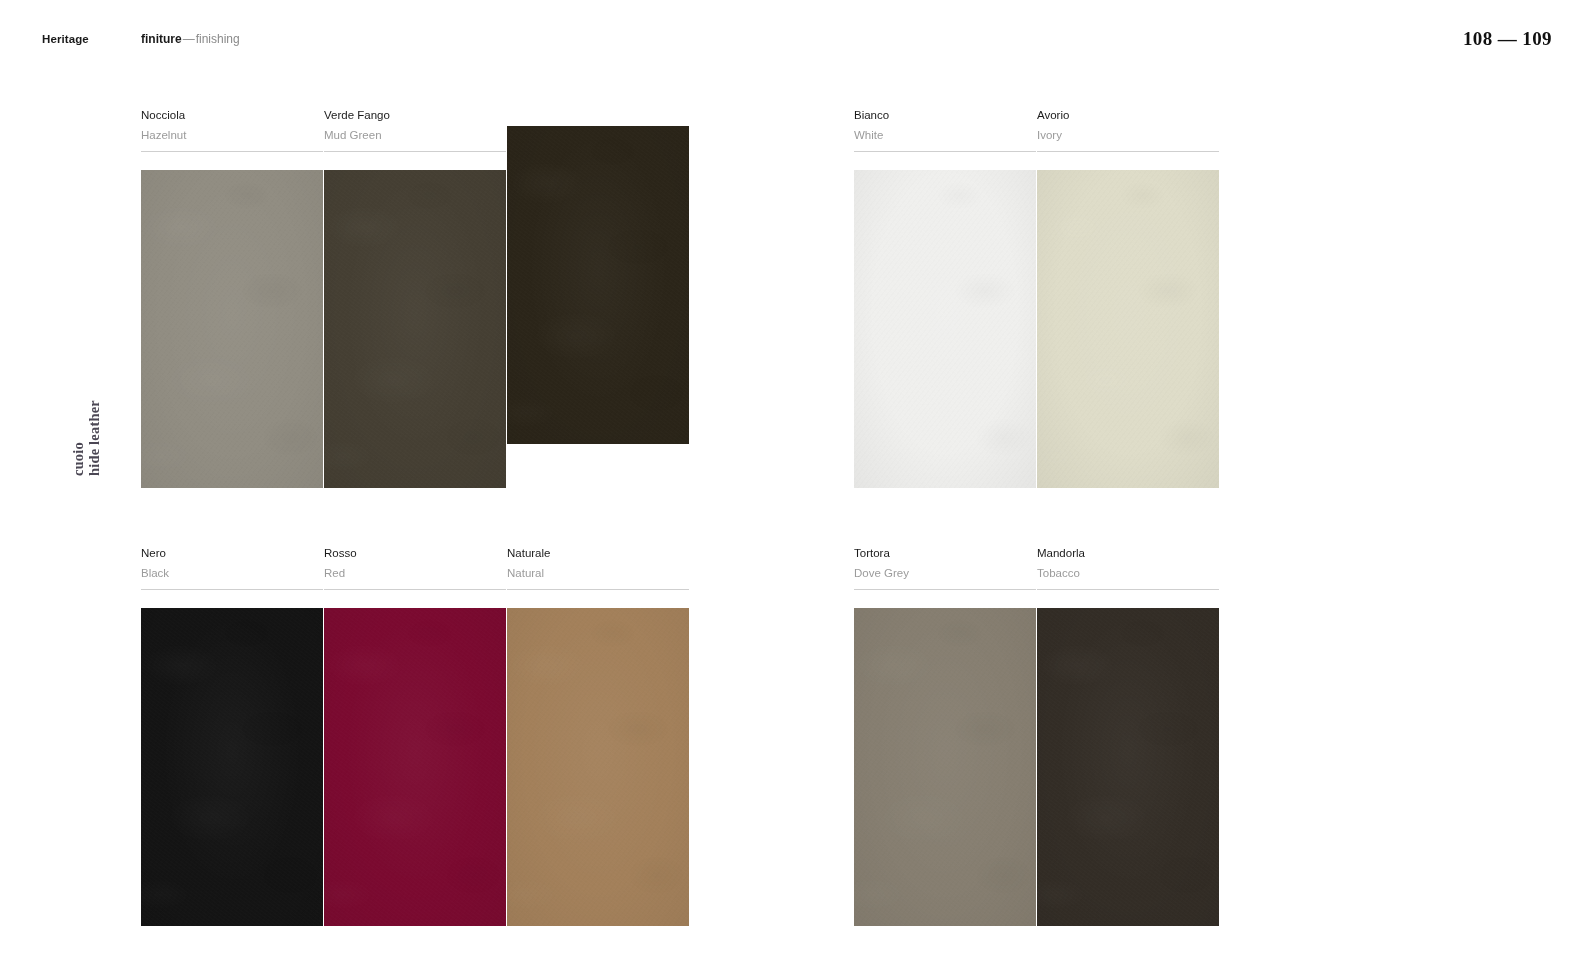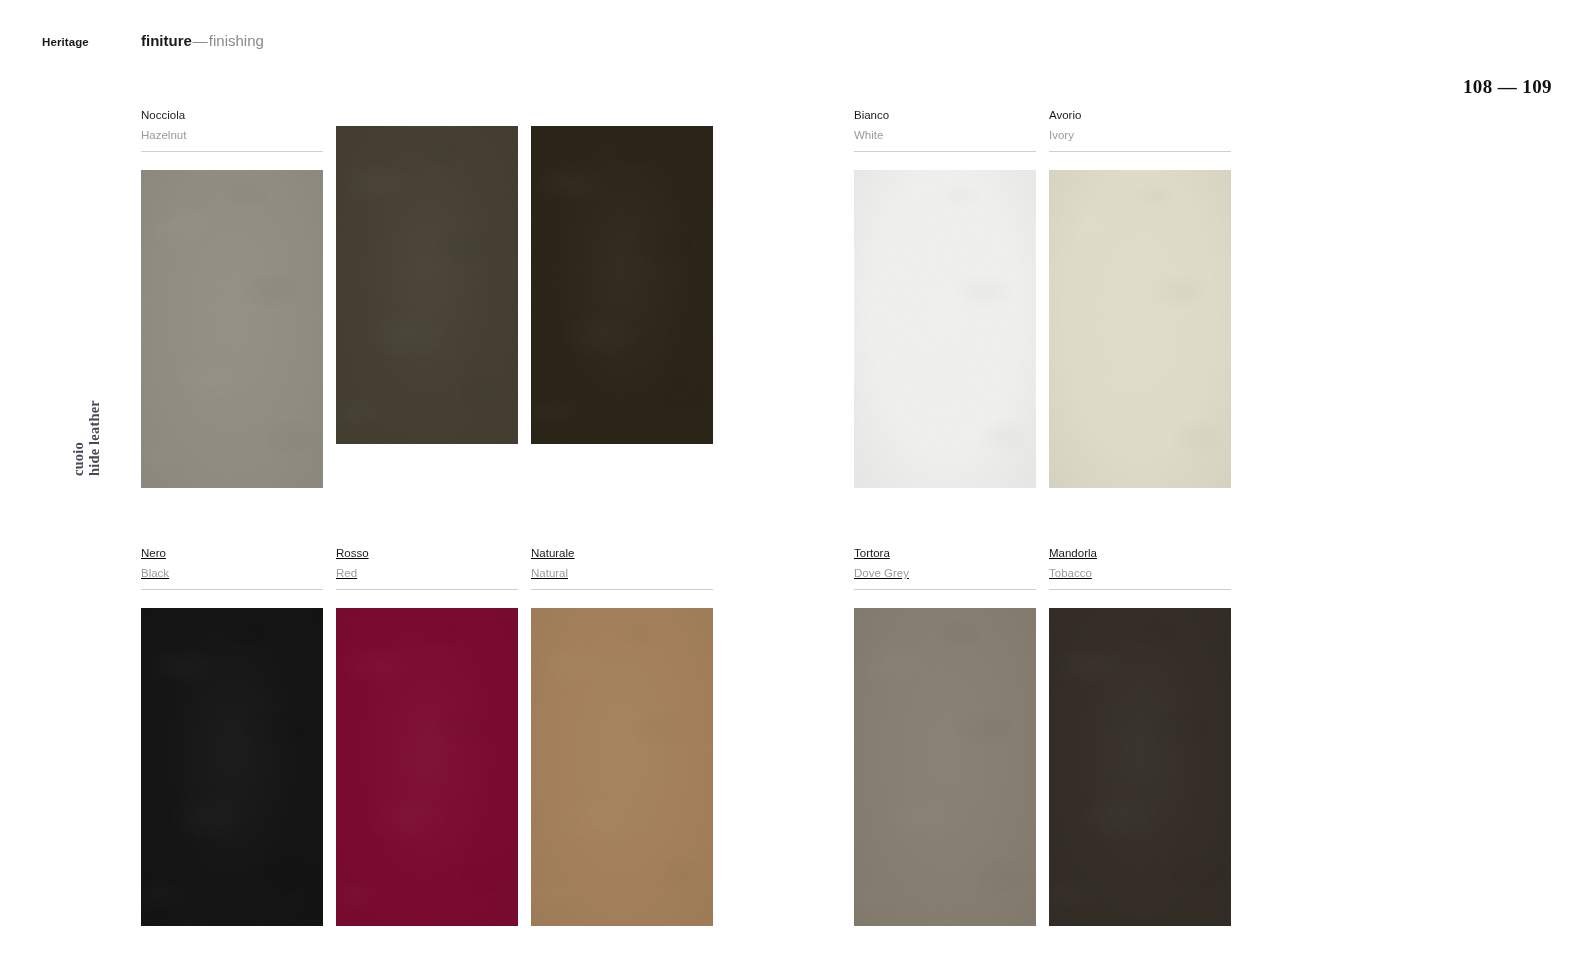--- a/index.html
+++ b/index.html
@@ -32,21 +32,21 @@
     align-items: baseline;
   }
   .brand {
     font-size: 11.5px;
     font-weight: bold;
     color: #1a1a1a;
     letter-spacing: .1px;
     width: 99px;
   }
   .section-line {
-    font-size: 15px;
+    font-size: 12px;
     color: #8a8a8a;
     white-space: nowrap;
   }
   .section-line .it {
     color: #1a1a1a;
     font-weight: bold;
   }
   .section-line .dash {
     color: #8a8a8a;
     font-weight: normal;
@@ -56,21 +56,20 @@
   .folio {
     position: absolute;
     top: 28px;
     right: 58px;
     font-family: "Liberation Serif", serif;
     font-size: 19px;
     font-weight: bold;
     color: #111111;
     letter-spacing: .4px;
     white-space: nowrap;
-    margin-top: 48px;
   }
 
   
   .side-label {
     position: absolute;
     font-family: "Liberation Serif", serif;
     font-weight: bold;
     font-size: 14.5px;
     line-height: 1.12;
     color: #4b4754;
@@ -94,23 +93,23 @@
   }
   .leaf {
     position: absolute;
     top: 0;
   }
   .leaf.left-leaf  { left: 141px; }
   .leaf.right-leaf { left: 854px; }
 
   .row {
     display: flex;
-    gap: 13px;
-  }
-  .row.row-2 { margin-top: 58px; text-decoration: underline; }
+    gap: 1px;
+  }
+  .row.row-2 { margin-top: 58px; }
 
   .swatch-cell {
     width: 182px;
   }
 
   .cell-head {
     padding-bottom: 8px;
     border-bottom: 1px solid #cfcfcf;
   }
   .name-it {
@@ -190,20 +189,24 @@
             <div class="name-it">Nocciola</div>
             <div class="name-en">Hazelnut</div>
           </div>
           <div class="swatch" style="background-color: rgb(145, 141, 130);">
               <span class="tex"></span>
               <span class="grain"></span>
               <span class="vig"></span>
             </div>
         </div>
         <div class="swatch-cell">
+          <div class="cell-head">
+            <div class="name-it">Verde Fango</div>
+            <div class="name-en">Mud Green</div>
+          </div>
           <div class="swatch" style="background-color: rgb(69, 63, 51);">
               <span class="tex"></span>
               <span class="grain"></span>
               <span class="vig"></span>
             </div>
         </div>
         <div class="swatch-cell">
           <div class="swatch" style="background-color: rgb(43, 37, 25);">
               <span class="tex"></span>
               <span class="grain"></span>

